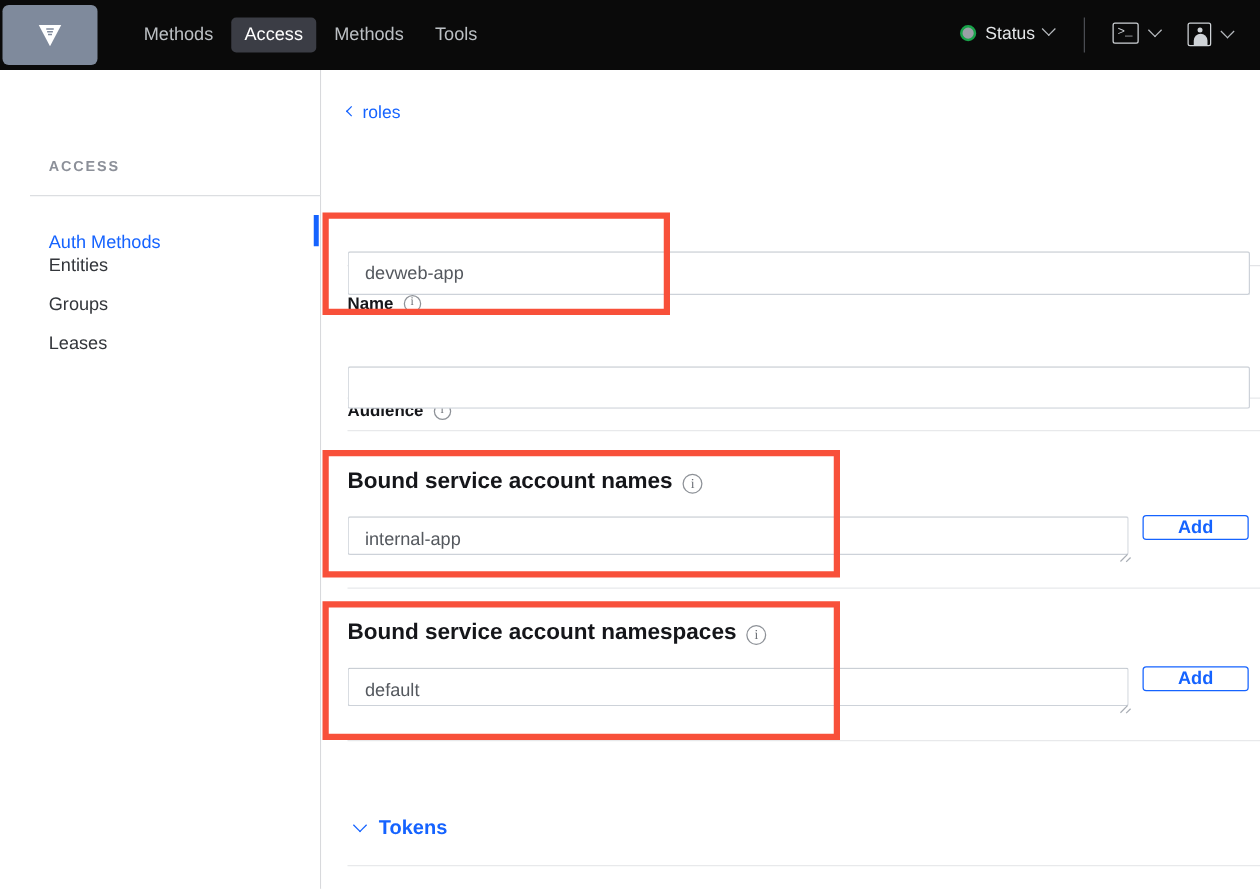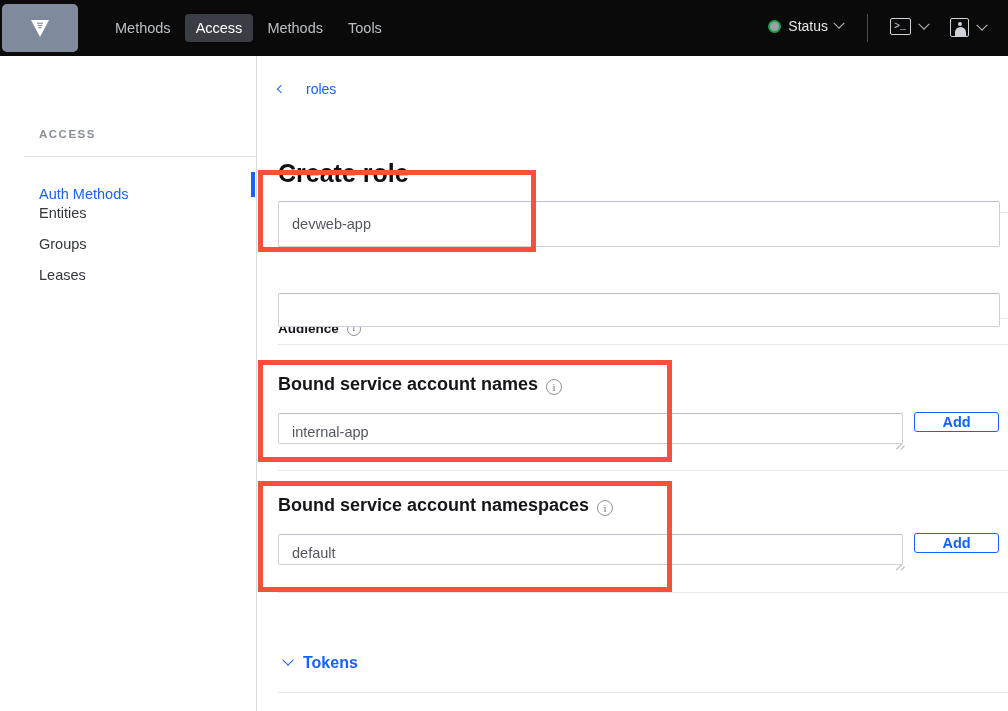--- a/index.html
+++ b/index.html
@@ -144,21 +144,21 @@
 
   
   .main {
     position: absolute; left: 257px; top: 56px;
     width: 751px; height: 655px;
     background: #ffffff;
   }
   .breadcrumb {
     position: absolute; left: 21px; top: 25px;
     font-size: 14px; color: #1563ff;
-    display: flex; align-items: center; gap: 22px;
+    display: flex; align-items: center; gap: 6px;
     cursor: pointer;
   }
   .bc-arrow {
     display: inline-block;
     width: 6px; height: 6px;
     border-left: 1.7px solid #1563ff;
     border-bottom: 1.7px solid #1563ff;
     transform: rotate(45deg);
   }
   .page-title {
@@ -338,30 +338,29 @@
   <div class="side-item" style="top:211px;">Leases</div>
 </div>
 
 <div class="main">
 
   <div class="breadcrumb">
     <span class="bc-arrow"></span>
     <span>roles</span>
   </div>
 
-  <div class="page-title">Create role</div>
   <div class="title-rule"></div>
 
   <div class="focus-bar"></div>
 
   <div class="field-label" style="left:21px; top:179px;">
     <span>Name</span>
     <span class="info-i">i</span>
   </div>
-  <input class="txt-input" style="left: 21px; width: 722px; height: 46px; top: 145px;" id="inp-name" placeholder="" value="devweb-app">
+  <input class="txt-input" style="left: 21px; width: 722px; height: 35px; top: 145px;" id="inp-name" placeholder="" value="devweb-app">
 
   <div class="sec-rule" style="top:262px;"></div>
 
   <div class="field-label" style="left:21px; top:265px;">
     <span>Audience</span>
     <span class="info-i">i</span>
   </div>
   <input class="txt-input" style="left: 21px; top: 237px; width: 722px; height: 34px;" id="inp-audience" placeholder="">
 
   <div class="sec-rule" style="top:288px;"></div>

